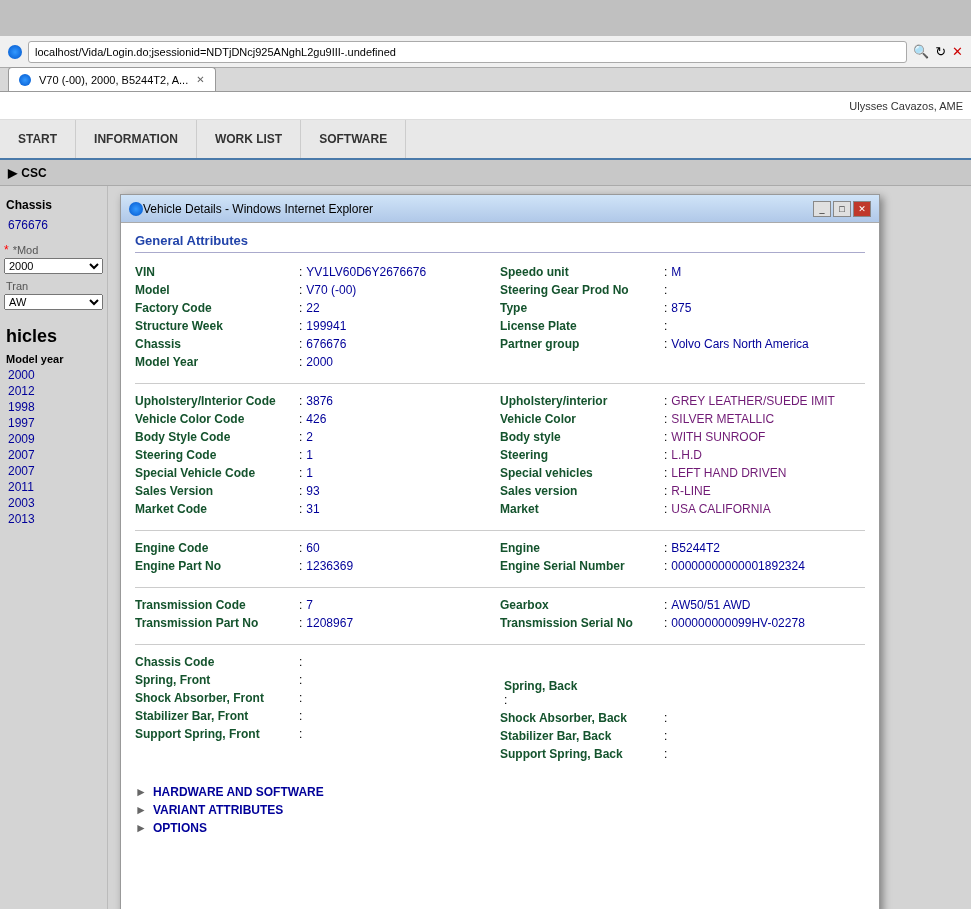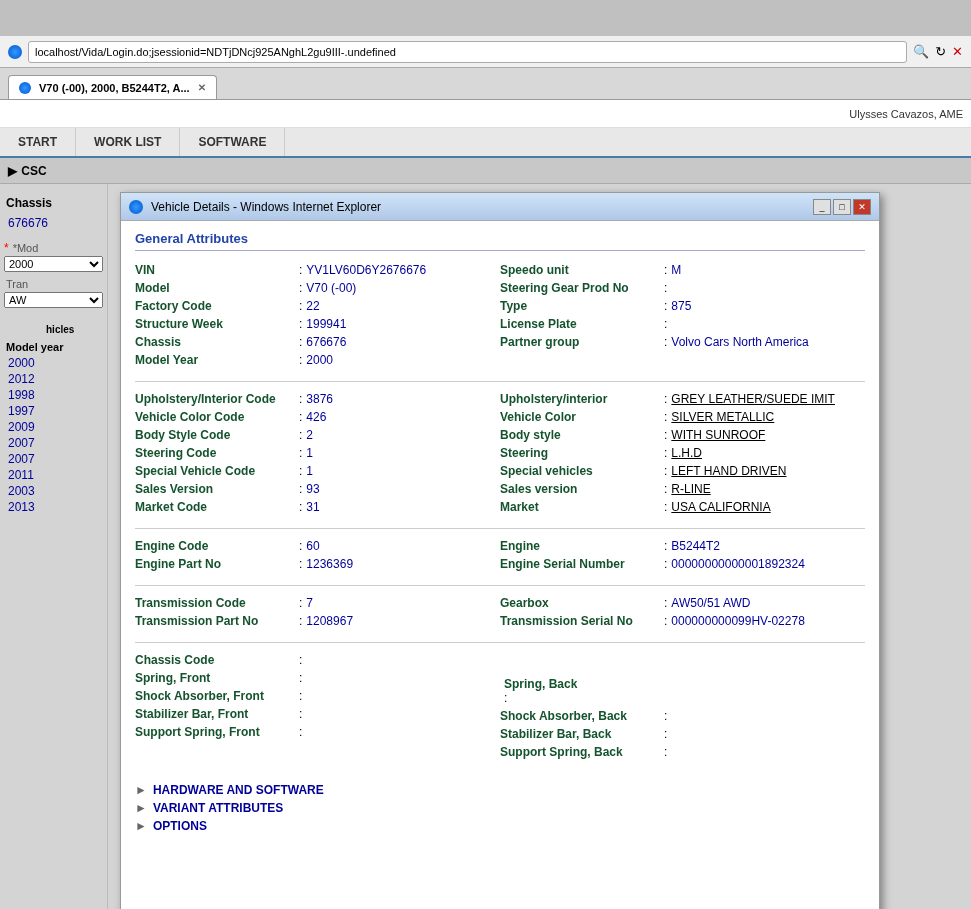--- a/index.html
+++ b/index.html
@@ -24,22 +24,21 @@
       font-size: 11px;
       background: white;
       height: 22px;
     }
     .browser-tab-bar {
       background: #d8d8d8;
       border-bottom: 1px solid #999;
       padding: 0 8px;
       display: flex;
       align-items: flex-end;
-      height: 32px;
-      font-weight: bold;
+      height: 24px;
     }
     .browser-tab {
       background: white;
       border: 1px solid #999;
       border-bottom: none;
       padding: 4px 10px;
       font-size: 11px;
       display: flex;
       align-items: center;
       gap: 8px;
@@ -69,21 +68,21 @@
       justify-content: flex-end;
       height: 28px;
     }
     .user-label { font-size: 11px; color: #333; }
 
     
     .nav-tabs {
       background: #e8e8e8;
       display: flex;
       align-items: stretch;
-      height: 30px;
+      height: 40px;
       border-bottom: 2px solid #4a7aaa;
     }
     .nav-tab {
       padding: 0 18px;
       display: flex;
       align-items: center;
       font-size: 12px;
       font-weight: bold;
       cursor: pointer;
       color: #333;
@@ -119,21 +118,21 @@
       color: #000099;
     }
     .sidebar-label-sm { font-size: 11px; padding: 2px 2px; color: #555; }
     .sidebar-select {
       width: 100%;
       font-size: 11px;
       margin-bottom: 4px;
     }
     .sidebar-section { margin-bottom: 8px; }
     .sidebar-asterisk { color: red; }
-    .sidebar-vehicles-title { font-weight: bold; font-size: 10px; padding: 4px 2px; color: #000; margin-top: 6px; margin-left: 40px; }
+    .sidebar-vehicles-title { font-weight: bold; font-size: 18px; padding: 4px 2px; color: #000; margin-top: 6px; }
     .sidebar-col-header { font-weight: bold; font-size: 11px; padding: 2px; color: #000; }
     .sidebar-year-item { font-size: 12px; padding: 1px 4px; color: #000099; cursor: pointer; }
 
     
     .csc-bar {
       background: #c8c8c8;
       border-bottom: 1px solid #aaa;
       padding: 4px 8px;
       font-size: 12px;
       font-weight: bold;
@@ -171,21 +170,21 @@
       display: flex;
       align-items: center;
       justify-content: space-between;
       height: 28px;
     }
     .dialog-title {
       font-size: 12px;
       color: #000;
       display: flex;
       align-items: center;
-      gap: 8px;
+      gap: 0;
     }
     .dialog-buttons {
       display: flex;
       gap: 2px;
     }
     .dialog-btn {
       width: 18px;
       height: 16px;
       border: 1px solid #888;
       background: #e0e0e0;
@@ -231,21 +230,21 @@
       min-width: 160px;
       flex-shrink: 0;
     }
     .attr-colon {
       margin: 0 4px;
       color: #000;
     }
     .attr-value {
       color: #000099;
     }
-    .attr-value.black { color: #000000; text-decoration: underline; }
+    .attr-value.black { color: #701a75; }
 
     .divider { border: none; border-top: 1px solid #ccc; margin: 8px 0; }
 
     
     .bottom-links {
       padding: 8px 0;
     }
     .bottom-link {
       display: flex;
       align-items: center;
@@ -277,20 +276,21 @@
     <span class="browser-tab-close">✕</span>
   </div>
 </div>
 
 <div class="app-topbar">
   <span class="user-label">Ulysses Cavazos, AME</span>
 </div>
 
 <div class="nav-tabs">
   <div class="nav-tab">START</div>
+  <div class="nav-tab">INFORMATION</div>
   <div class="nav-tab">WORK LIST</div>
   <div class="nav-tab">SOFTWARE</div>
 </div>
 
 <div class="csc-bar">
   <span class="csc-arrow">▶</span>
   <span>CSC</span>
 </div>
 
 <div class="main-area">

